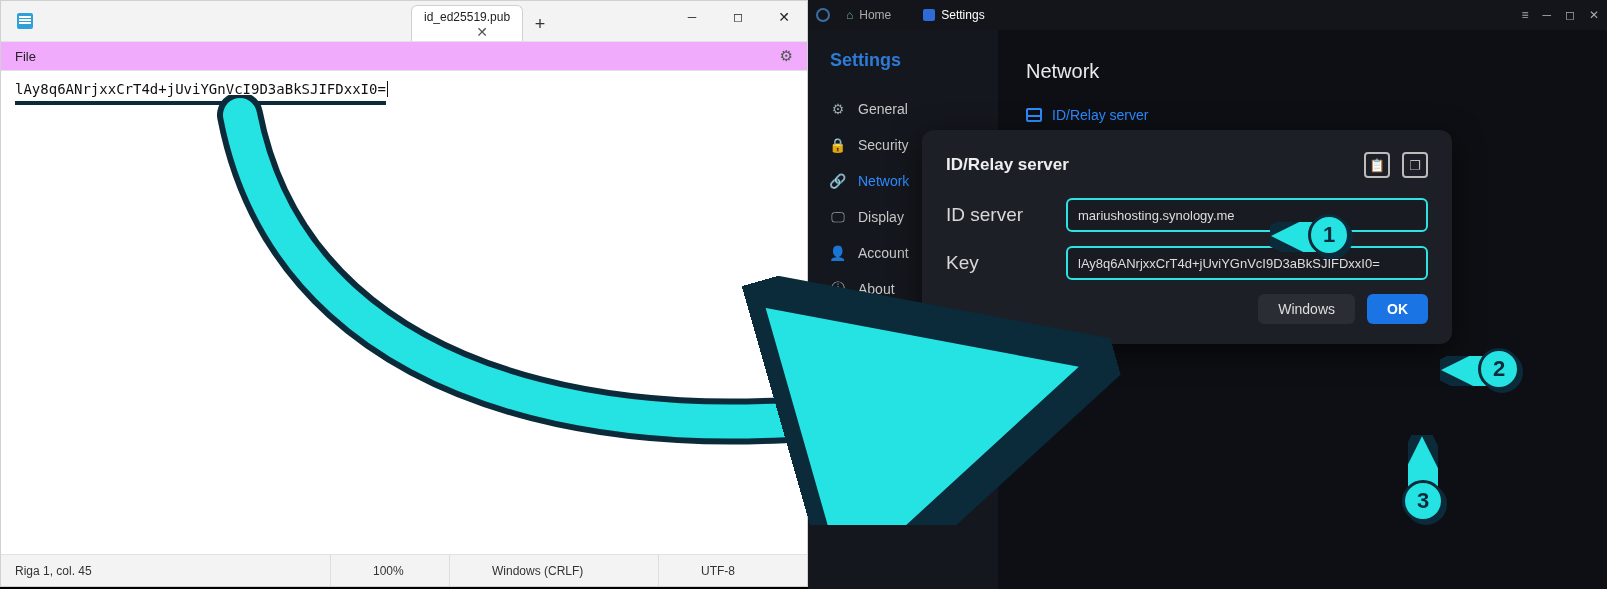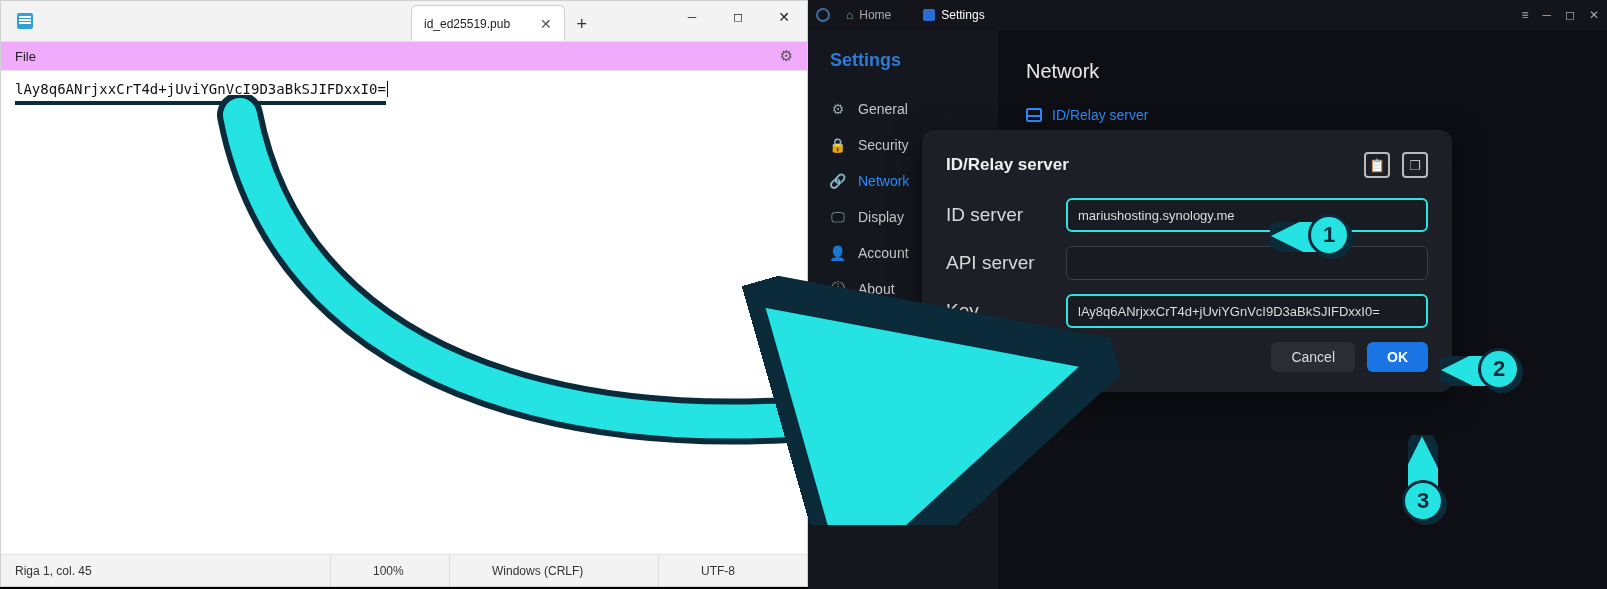--- a/index.html
+++ b/index.html
@@ -5,21 +5,21 @@
   * { box-sizing: border-box; margin: 0; padding: 0; }
   html, body { width: 1607px; height: 589px; font-family: "Segoe UI", Arial, sans-serif; overflow: hidden; background:#000; }
   .stage { width:1607px; height:589px; display:flex; position:relative; }
 
   
   .app-left { width:808px; height:587px; background:#f3f3f3; border:1px solid #d0d0d0; display:flex; flex-direction:column; }
   .titlebar { height:40px; display:flex; align-items:center; position:relative; }
   .titlebar .appicon { width:16px; height:16px; margin-left:16px; background:#30a0d8; border-radius:2px; position:relative; }
   .titlebar .appicon::before { content:""; position:absolute; left:2px; right:2px; top:3px; height:2px; background:#fff; box-shadow:0 3px 0 #fff,0 6px 0 #fff; }
   .tabstrip { position:absolute; left:410px; top:0; height:40px; display:flex; align-items:flex-end; }
-  .tab { height:36px; background:#fff; display:flex; align-items:center; padding:4px 12px; border-top-left-radius:6px; border-top-right-radius:6px; font-size:12px; color:#222; border:1px solid #d0d0d0; border-bottom:none; }
+  .tab { height:36px; background:#fff; display:flex; align-items:center; padding:4px 12px; border-top-left-radius:6px; border-top-right-radius:6px; font-size:12px; color:#222; border:1px solid #d0d0d0; border-bottom:none;flex-direction:column; }
   .tab .close { margin-left:30px; font-size:14px; color:#555; }
   .newtab { width:34px; height:34px; display:flex; align-items:center; justify-content:center; font-size:18px; color:#333; }
   .wincontrols { position:absolute; right:0; top:0; height:40px; display:flex; }
   .wbtn { width:46px; height:32px; display:flex; align-items:center; justify-content:center; font-size:12px; color:#222; }
   .wbtn.close { font-size:14px; }
   .menubar { height:30px; background:#f0abfc; border-top:1px solid #e2e2e2; border-bottom:1px solid #e2e2e2; display:flex; align-items:center; padding:0 14px; font-size:13px; color:#222; justify-content:space-between;}
   .editor { flex:1; background:#fff; position:relative; padding:10px 14px; font-family:Consolas, monospace; font-size:14px; color:#111; }
   .key-text { display:inline-block; border-bottom:4px solid #0b2a3a; padding-bottom:4px; position:relative; }
   .key-text::after { content:""; position:absolute; right:-2px; top:0; bottom:4px; width:1px; background:#111; } 
   .statusbar { height:32px; background:#f3f3f3; display:flex; align-items:center; font-size:12px; color:#333; border-top:1px solid #e2e2e2; }
@@ -171,29 +171,25 @@
             <div class="dlg-icons">
               <div class="dlg-ico">📋</div>
               <div class="dlg-ico">❐</div>
             </div>
           </div>
           <div class="form-row">
             <label>ID server</label>
             <input class="highlight" value="mariushosting.synology.me" style="">
           </div>
           <div class="form-row">
-            <label>API server</label>
-            <input value="" style="">
-          </div>
-          <div class="form-row">
             <label>Key</label>
             <input class="highlight" value="lAy8q6ANrjxxCrT4d+jUviYGnVcI9D3aBkSJIFDxxI0=" style="">
           </div>
           <div class="dlg-btns">
-            <button class="btn btn-cancel">Cancel</button>
+            <button class="btn btn-cancel">Windows</button>
             <button class="btn btn-ok">OK</button>
           </div>
         </div>
       </div>
     </div>
   </div>
 
   <svg class="big-arrow" width="1070" height="430" style="left:180px; top:95px;">
     <defs>
       <marker id="ah" viewBox="0 0 10 10" refX="8" refY="5" markerWidth="10" markerHeight="10" orient="auto">

